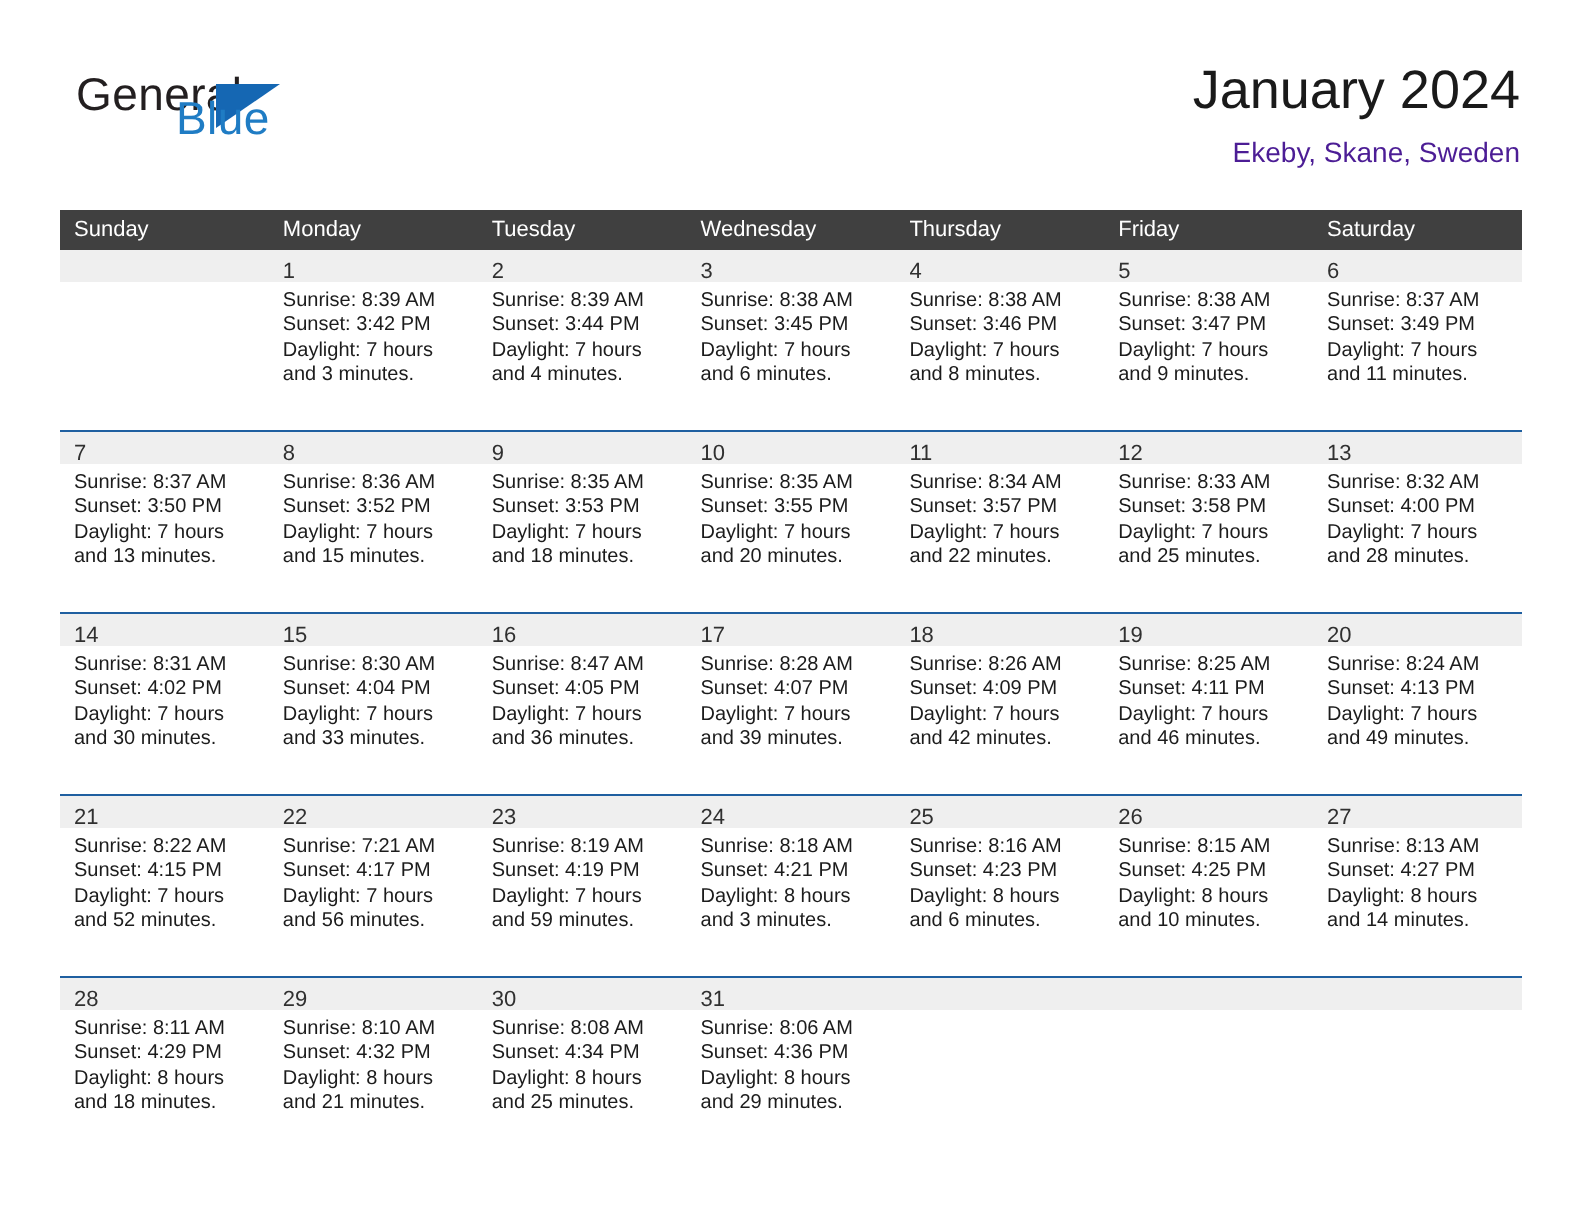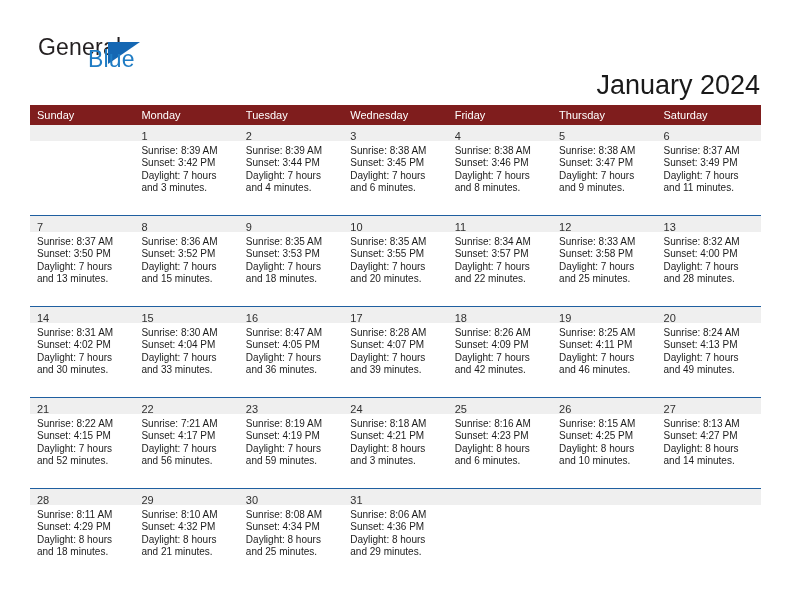--- a/index.html
+++ b/index.html
@@ -63,21 +63,20 @@
     letter-spacing: 0.2px;
     color: #1f7cc4;
     font-family: "Liberation Sans", sans-serif;
   }
 
   .title-block {
     position: absolute;
     right: 0;
     top: 0;
     text-align: right;
-    margin-top: 40px;
   }
   .cal-title {
     font-size: 27px;
     color: #1a1a1a;
     line-height: 34px;
     white-space: nowrap;
   }
   .cal-subtitle {
     font-size: 14px;
     color: #4c1d95;
@@ -88,21 +87,21 @@
 
   
   .calendar {
     position: absolute;
     left: 30px;
     top: 105px;
     width: 731px;
   }
   .weekdays {
     display: flex;
-    background: #7f1d1d;
+    background: #404040;
     height: 20px;
   }
   .weekday {
     flex: 1 1 0;
     color: #ffffff;
     font-size: 11px;
     line-height: 20px;
     padding-left: 7px;
     box-sizing: border-box;
     white-space: nowrap;
@@ -164,22 +163,22 @@
 
   </div>
 
   <div class="calendar">
 
     <div class="weekdays">
       <div class="weekday">Sunday</div>
       <div class="weekday">Monday</div>
       <div class="weekday">Tuesday</div>
       <div class="weekday">Wednesday</div>
+      <div class="weekday">Thursday</div>
       <div class="weekday">Friday</div>
-      <div class="weekday">Thursday</div>
       <div class="weekday">Saturday</div>
     </div>
 
     <div id="weeks-container">
         <div class="week first">
           <div class="day-cell">
             <div class="day-num-band"><span class="day-num"></span></div>
             <div class="day-info">
               <div></div>
               <div></div>

